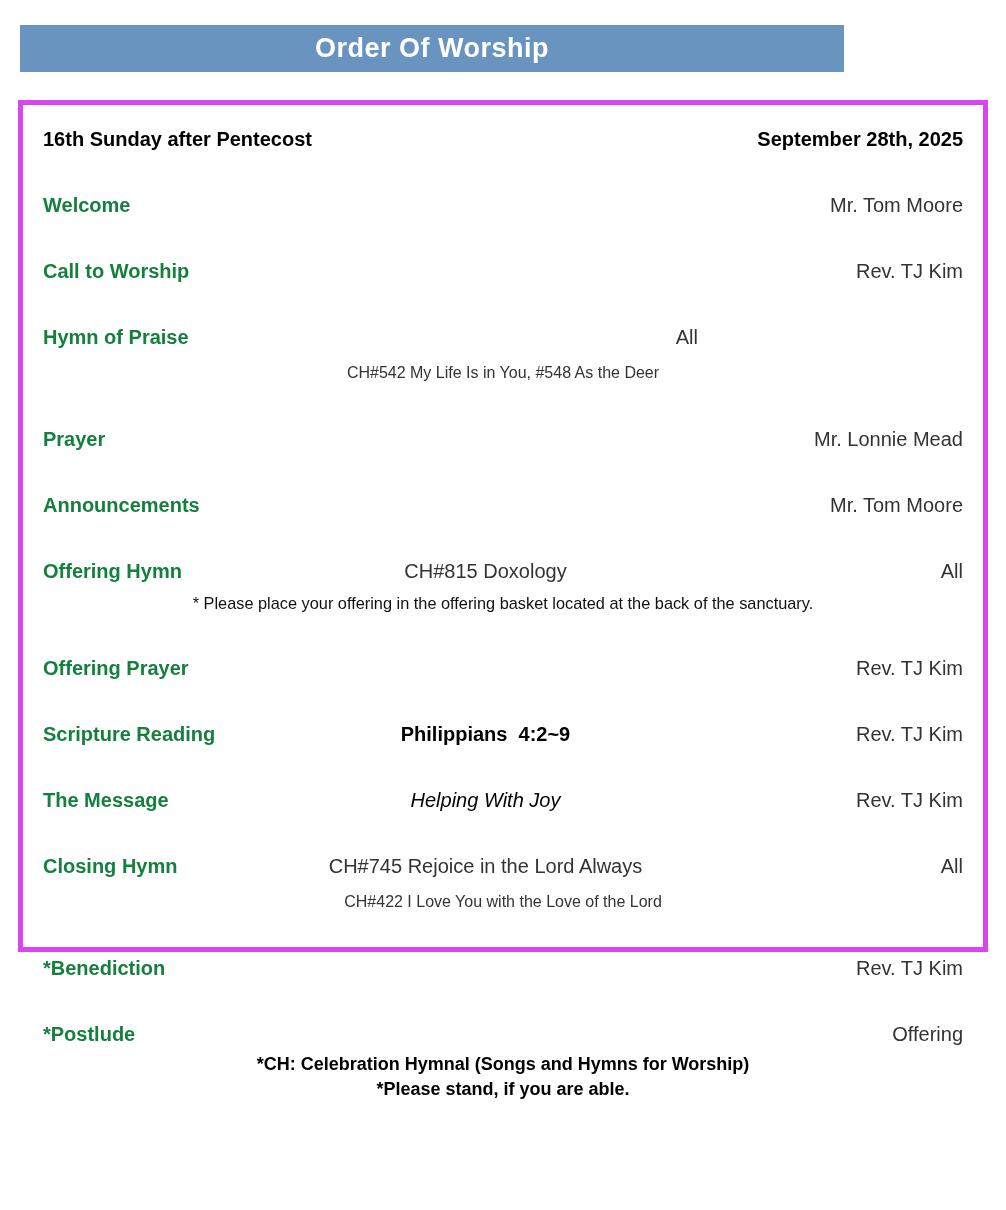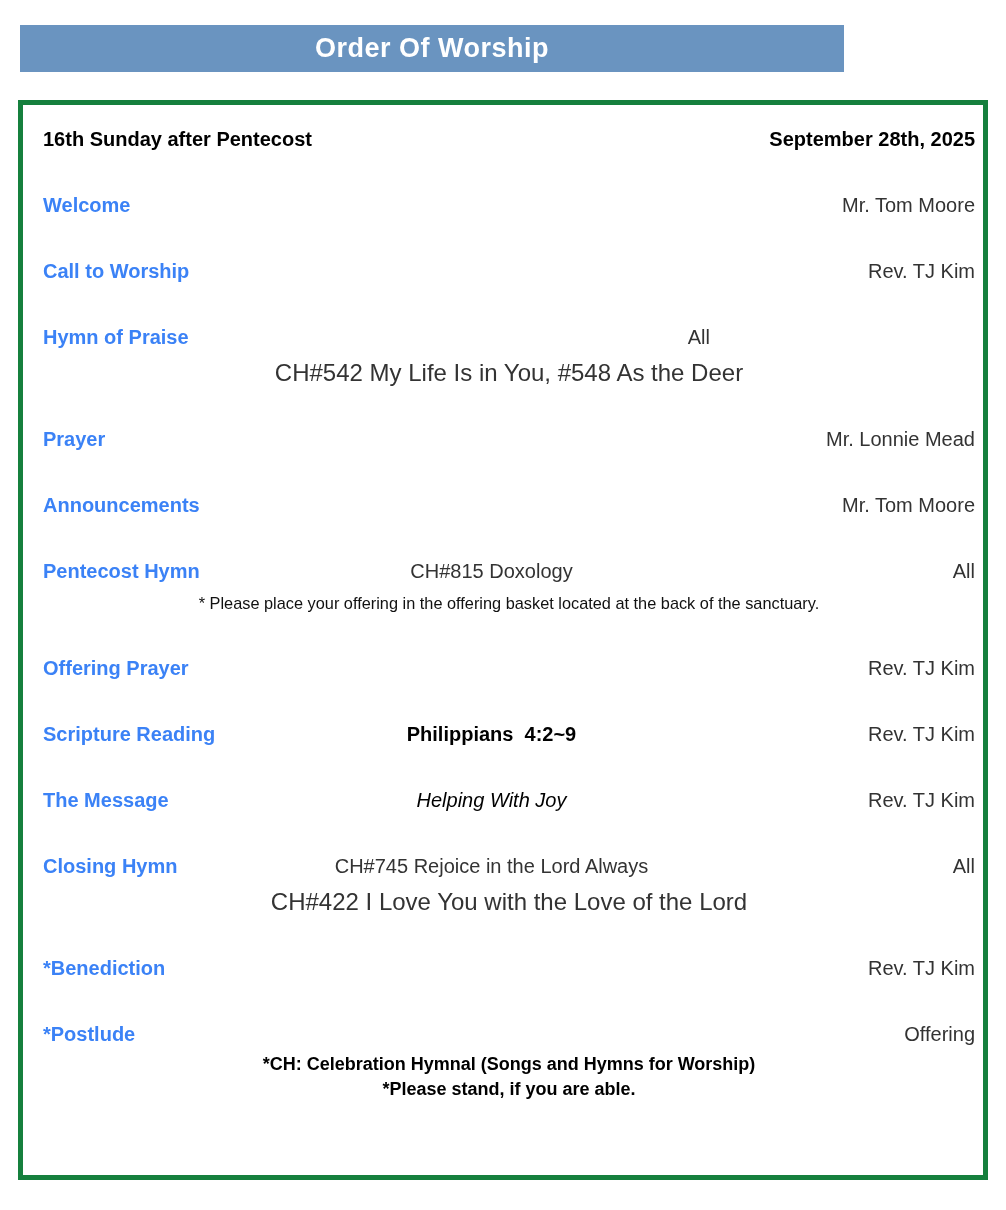--- a/index.html
+++ b/index.html
@@ -18,44 +18,44 @@
     display: flex; align-items: center; justify-content: center;
   }
   .banner-title {
     color: #ffffff;
     font-size: 27px;
     font-weight: bold;
     letter-spacing: 0.5px;
   }
   .sheet {
     position: absolute;
-    top: 100px; left: 18px; width: 970px; height: 1080px;
-    border: 5px solid #15803d;
+    top: 100px; left: 18px; width: 970px; height: 852px;
+    border: 5px solid #d946ef;
     background: #ffffff;
-    padding: 12px 8px 0 20px;
+    padding: 12px 20px 0 20px;
   }
   .date-row {
     margin-top: 10px;
     display: flex;
     justify-content: space-between;
     font-size: 20px;
     font-weight: bold;
     line-height: 24px;
   }
   .row {
     margin-top: 42px;
     display: grid;
     grid-template-columns: 230px 1fr 265px;
     align-items: baseline;
     line-height: 24px;
   }
   .item-label {
     font-size: 20px;
     font-weight: bold;
-    color: #3b82f6;
+    color: #15803d;
     white-space: nowrap;
   }
   .item-center {
     font-size: 20px;
     color: #333333;
     text-align: center;
     white-space: pre;
   }
   .item-center.bold {
     font-weight: bold;
@@ -67,21 +67,21 @@
     color: #000;
   }
   .item-performer {
     font-size: 20px;
     color: #333333;
     text-align: right;
     white-space: nowrap;
   }
   .extra-line {
     margin-top: 12px;
-    font-size: 24px;
+    font-size: 16px;
     color: #333333;
     text-align: center;
     line-height: 24px;
     white-space: pre;
   }
   .note-line {
     margin-top: 10px;
     font-size: 17px;
     color: #111111;
     text-align: center;
@@ -136,21 +136,21 @@
     <span class="item-performer">Mr. Lonnie Mead</span>
   </div>
 
   <div class="row">
     <span class="item-label">Announcements</span>
     <span class="item-center"></span>
     <span class="item-performer">Mr. Tom Moore</span>
   </div>
 
   <div class="row">
-    <span class="item-label">Pentecost Hymn</span>
+    <span class="item-label">Offering Hymn</span>
     <span class="item-center">CH#815 Doxology</span>
     <span class="item-performer">All</span>
   </div>
   <div class="note-line">* Please place your offering in the offering basket located at the back of the sanctuary.</div>
 
   <div class="row">
     <span class="item-label">Offering Prayer</span>
     <span class="item-center"></span>
     <span class="item-performer">Rev. TJ Kim</span>
   </div>

